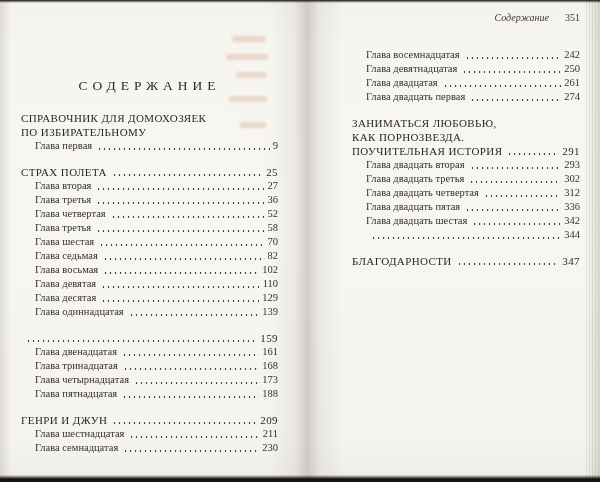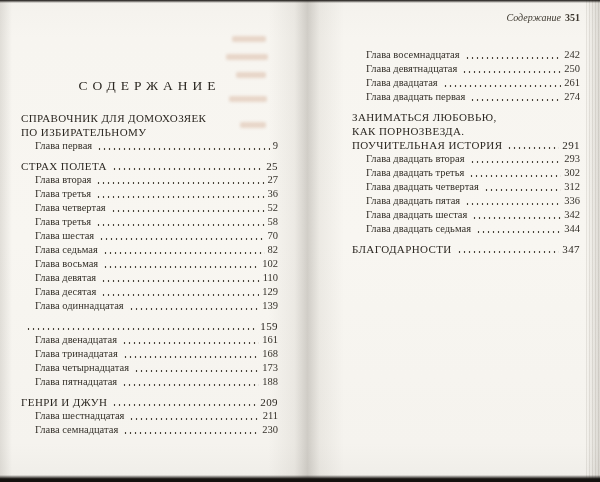--- a/index.html
+++ b/index.html
@@ -54,21 +54,21 @@
 
   
   .running-head {
     position: absolute;
     left: 352px; top: 12px; width: 228px;
     text-align: right;
     font-style: italic;
     font-size: 10px;
     color: #3d382f;
   }
-  .running-head .rh-page { margin-left: 4px; font-style: normal; font-weight: bold; }
+  .running-head .rh-page { margin-left: 16px; font-style: normal; }
 
   
   .left-column-wrap {
     position: absolute;
     left: 21px; top: 78px; width: 257px;
   }
   .toc-title {
     text-align: center;
     font-size: 13.5px;
     letter-spacing: 5px;
@@ -76,21 +76,21 @@
     margin-bottom: 17px;
   }
   
   .right-column-wrap {
     position: absolute;
     left: 352px; top: 36px; width: 228px;
   }
 
   .column { width: 100%; }
   .entry { line-height: 14px; }
-  .entry.section { margin-top: 6px; font-size: 11px; letter-spacing: 0.4px; color: #2c2822; }
+  .entry.section { margin-top: 12px; font-size: 11px; letter-spacing: 0.4px; color: #2c2822; }
   .entry.chapter { font-size: 10.5px; color: #36322b; padding-left: 14px; }
   .column .entry:first-child { margin-top: 12px; }
 
   .row { display: flex; align-items: baseline; }
   .label { white-space: nowrap; }
   .dots {
     flex: 1;
     min-width: 10px;
     margin: 0 3px 2px 5px;
     align-self: flex-end;
@@ -349,21 +349,20 @@
         </div>
         <div class="entry chapter">
           <div class="row">
             <span class="label">Глава двадцать шестая</span>
             <span class="dots"></span>
             <span class="pg">342</span>
           </div>
         </div>
         <div class="entry chapter">
           <div class="row">
-            <span class="label">Глава двадцать седьмая</span>
             <span class="dots"></span>
             <span class="pg">344</span>
           </div>
         </div>
         <div class="entry section">
           <div class="row">
             <span class="label">БЛАГОДАРНОСТИ</span>
             <span class="dots"></span>
             <span class="pg">347</span>
           </div>

